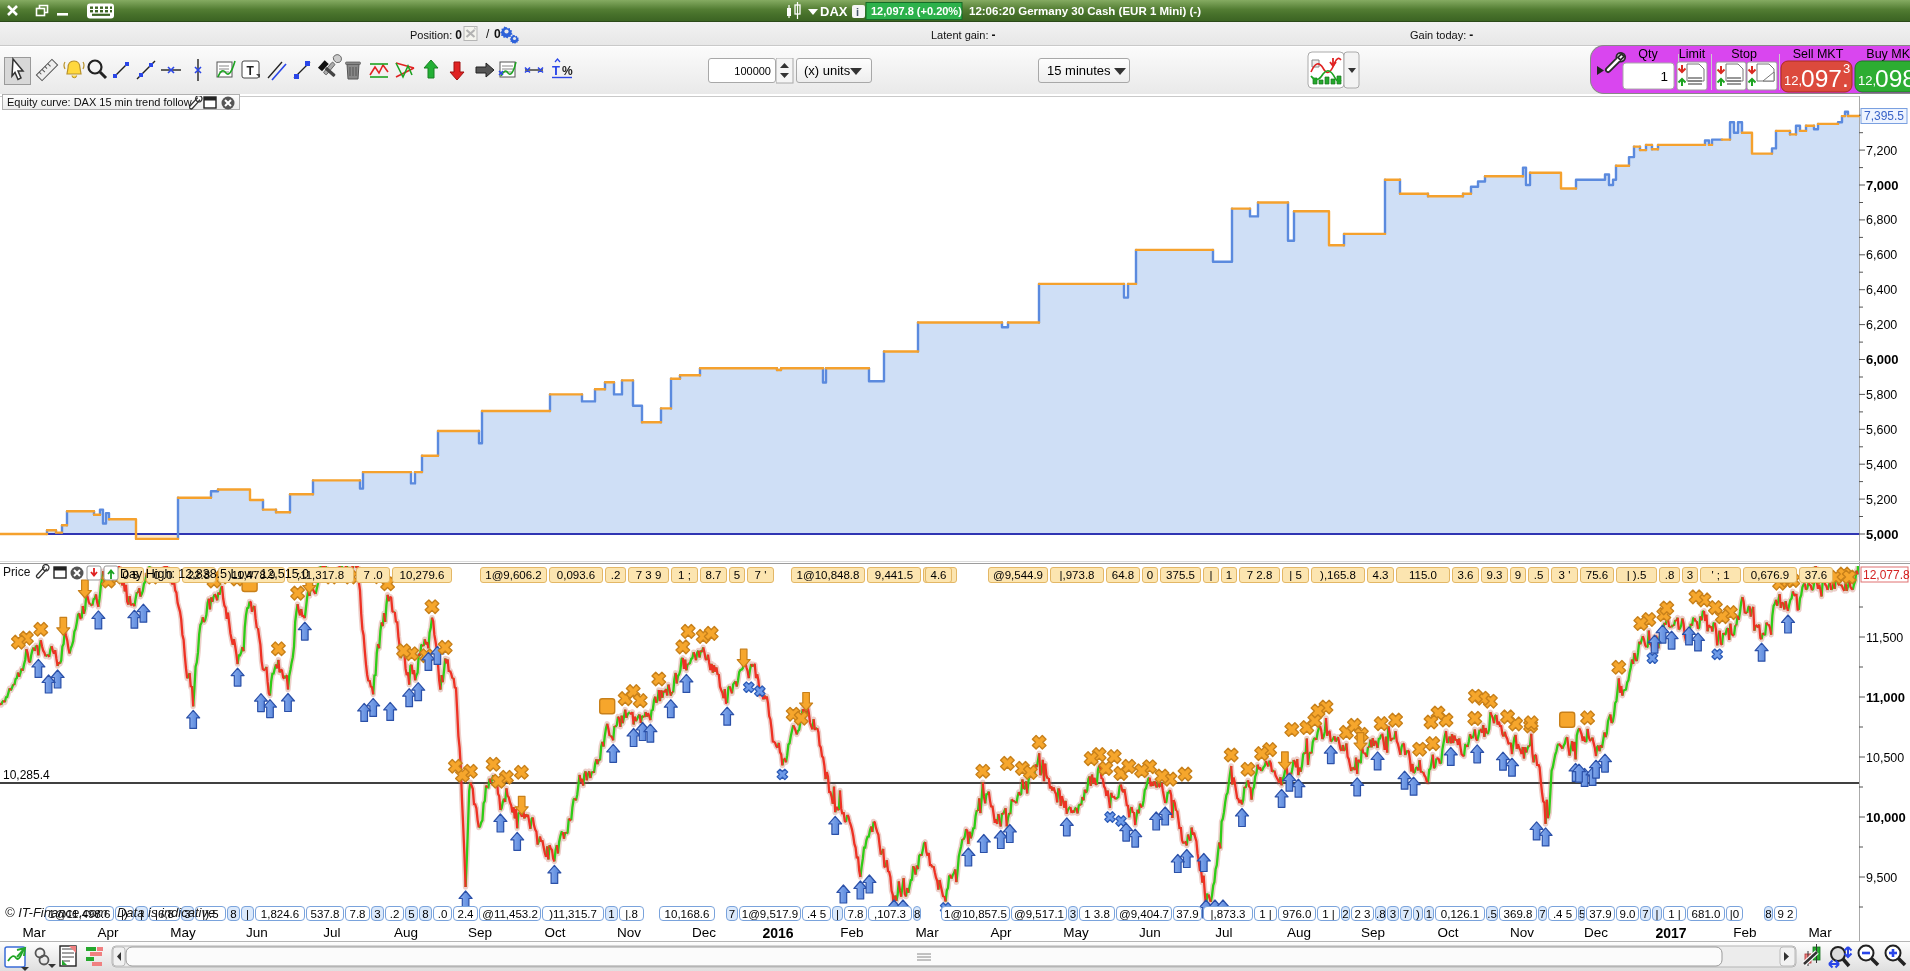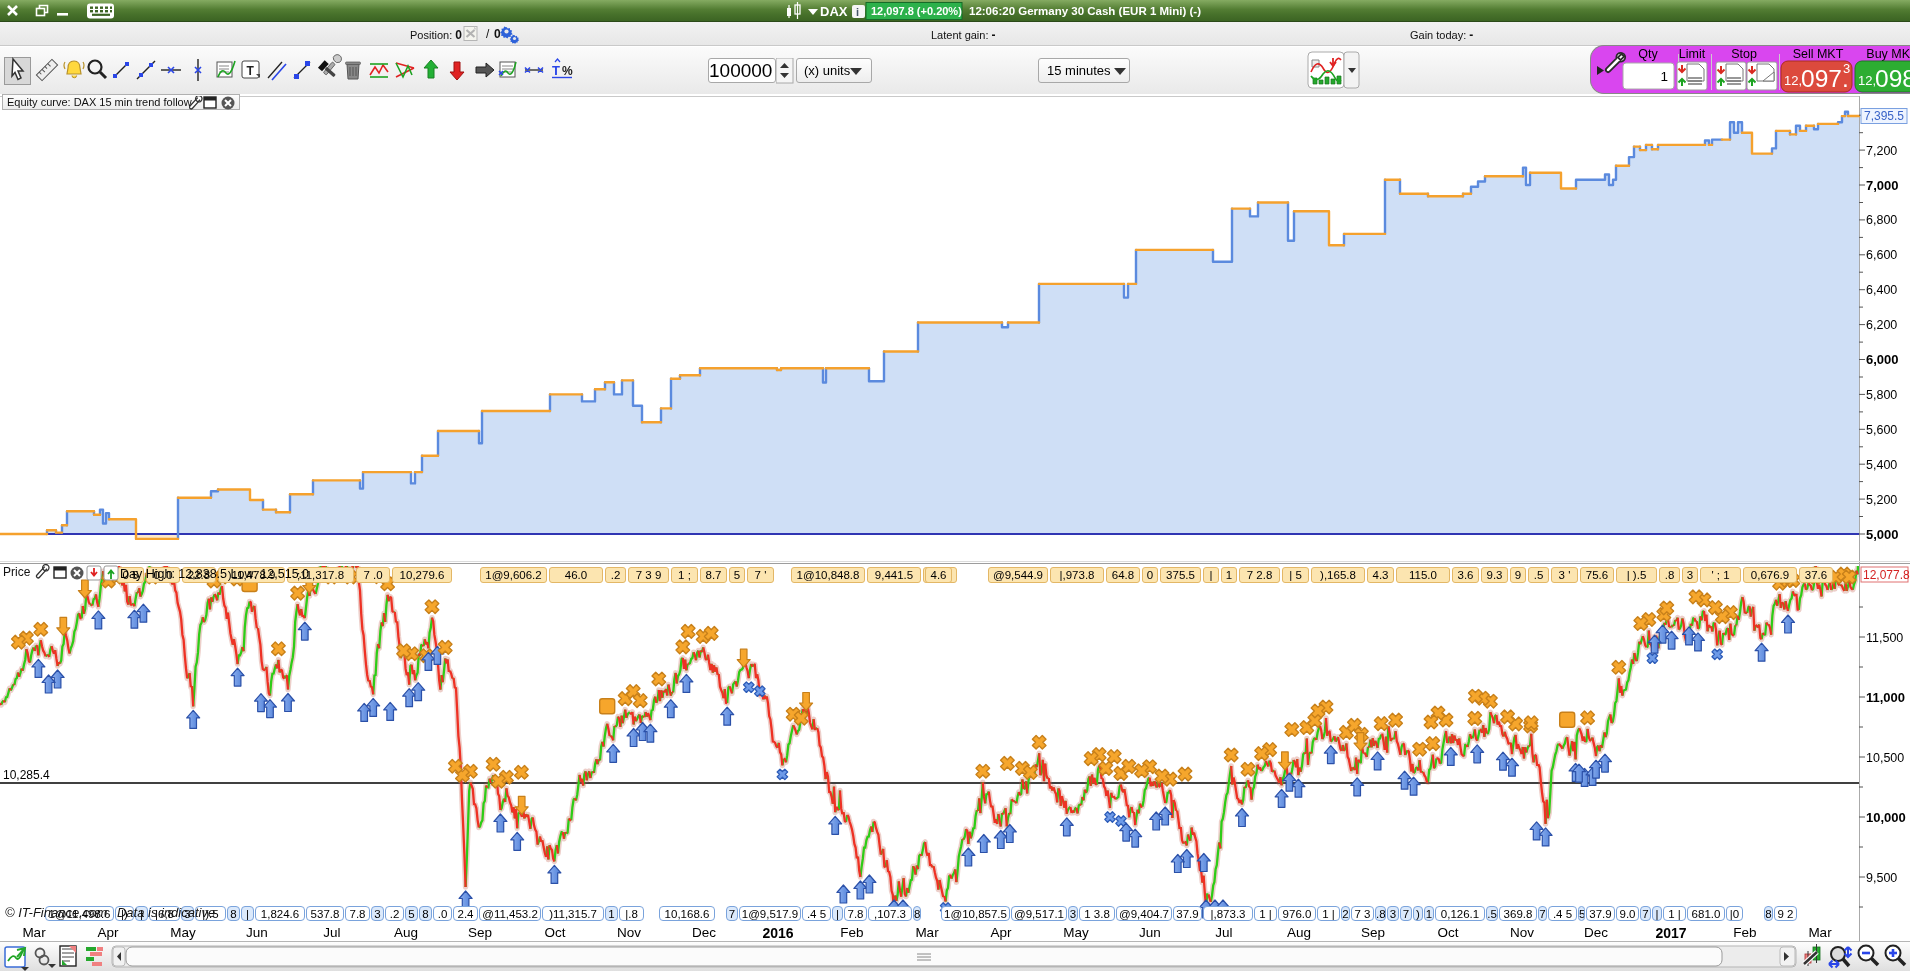--- a/index.html
+++ b/index.html
@@ -181,21 +181,21 @@
         <rect x="0" y="0" width="36" height="36" rx="4" fill="#fff" stroke="#aaa"></rect>
         <rect x="36" y="0" width="15" height="36" rx="3" fill="#f3f3f3" stroke="#aaa"></rect>
         <path d="M40,16 l4,5 l4,-5 z" fill="#333"></path>
 <path d="M4,8 h7 v7 h-7 z" fill="#eee" stroke="#888"></path>
         <path d="M5,26 h4 v6 h-4 z M11,28 h4 v4 h-4 z M17,25 h4 v7 h-4 z M23,27 h4 v5 h-4 z M29,24 h4 v8 h-4 z" fill="#25a82d" stroke="#18761e" stroke-width="0.7"></path>
 <path d="M3,20 q6,-14 12,-4 q6,11 12,-6 q3,-6 6,-2" stroke="#e02222" stroke-width="1.6" fill="none"></path>
         <path d="M3,24 q6,8 12,-2 q6,-8 12,4 q3,5 6,2" stroke="#1da321" stroke-width="1.6" fill="none"></path>
 <path d="M25,6 l0,8 m-3,-4 l3,4 l3,-4" stroke="#e02222" stroke-width="1.8" fill="none"></path>
       </g>
 </svg>
-<div style="position:absolute;left:708px;top:11px;width:68px;height:25px;background:#fff;border:1px solid #a8a8a8;border-radius:3px;font-size:19px;text-align:right;line-height:24px;padding-right:4px">100000</div>
+<div style="position:absolute;left:708px;top:11px;width:68px;height:25px;background:#fff;border:1px solid #a8a8a8;border-radius:3px;font-size:11px;text-align:right;line-height:24px;padding-right:4px">100000</div>
 <svg width="24" height="26" style="position:absolute;left:776px;top:11px">
       <rect x="0" y="0" width="17" height="25" fill="#f5f5f5" stroke="#a8a8a8"></rect>
       <path d="M4,10 l4.5,-5 l4.5,5 z M4,15 l4.5,5 l4.5,-5 z" fill="#333"></path>
     </svg>
 <div style="position:absolute;left:796px;top:11px;width:76px;height:25px;background:linear-gradient(#fefefe,#ededed);border:1px solid #a8a8a8;border-radius:3px;font-size:13px;line-height:24px;padding-left:7px">(x) units</div>
 <svg width="26" height="25" style="position:absolute;left:843px;top:11px">
       <path d="M7,10 l6,7 l6,-7 z" fill="#333"></path>
     </svg>
 <div style="position:absolute;left:1038px;top:11px;width:92px;height:25px;background:linear-gradient(#fefefe,#ededed);border:1px solid #a8a8a8;border-radius:3px;font-size:13px;line-height:24px;padding-left:8px">15 minutes</div>
 <svg width="26" height="25" style="position:absolute;left:1107px;top:11px">
@@ -786,21 +786,21 @@
 <text x="1863" y="579" font-size="12" fill="#d42222">12,077.8</text>
 </svg>
 <div class="chip o" style="left:117px;width:27px">0 5</div>
 <div class="chip o" style="left:146px;width:34px">0 .0</div>
 <div class="chip o" style="left:182px;width:34px">22.8</div>
 <div class="chip o" style="left:218px;width:67px">)11,478.9</div>
 <div class="chip o" style="left:287px;width:67px">;11,317.8</div>
 <div class="chip o" style="left:356px;width:34px">7 .0</div>
 <div class="chip o" style="left:392px;width:60px">10,279.6</div>
 <div class="chip o" style="left:480px;width:67px">1@9,606.2</div>
-<div class="chip o" style="left:549px;width:54px">46.0</div>
+<div class="chip o" style="left:549px;width:54px">0,093.6</div>
 <div class="chip o" style="left:605px;width:21px">.2</div>
 <div class="chip o" style="left:628px;width:41px">7 3 9</div>
 <div class="chip o" style="left:671px;width:27px">1 ;</div>
 <div class="chip o" style="left:700px;width:27px">8.7</div>
 <div class="chip o" style="left:729px;width:16px">5</div>
 <div class="chip o" style="left:747px;width:27px">7 '</div>
 <div class="chip o" style="left:791px;width:74px">1@10,848.8</div>
 <div class="chip o" style="left:867px;width:54px">9,441.5</div>
 <div class="chip o" style="left:923px;width:34px">4 .3</div>
 <div class="chip o" style="left:925px;width:27px">4.6</div>
@@ -861,21 +861,21 @@
 <div class="chip b" style="left:1011px;width:56px">@9,517.1</div>
 <div class="chip b" style="left:1068px;width:10px;background:#dbe9fb">3</div>
 <div class="chip b" style="left:1079px;width:36px">1 3.8</div>
 <div class="chip b" style="left:1116px;width:56px">@9,404.7</div>
 <div class="chip b" style="left:1173px;width:29px">37.9</div>
 <div class="chip b" style="left:1203px;width:50px">|,873.3</div>
 <div class="chip b" style="left:1254px;width:23px">1 |</div>
 <div class="chip b" style="left:1278px;width:38px">976.0</div>
 <div class="chip b" style="left:1317px;width:23px">1 |</div>
 <div class="chip b" style="left:1341px;width:9px;background:#dbe9fb">2</div>
-<div class="chip b" style="left:1351px;width:23px">7 3</div>
+<div class="chip b" style="left:1351px;width:23px">2 3</div>
 <div class="chip b" style="left:1375px;width:11px;background:#dbe9fb">.8</div>
 <div class="chip b" style="left:1387px;width:12px;background:#dbe9fb">3</div>
 <div class="chip b" style="left:1400px;width:12px;background:#dbe9fb">7</div>
 <div class="chip b" style="left:1413px;width:10px;background:#dbe9fb">)</div>
 <div class="chip b" style="left:1424px;width:10px;background:#dbe9fb">1</div>
 <div class="chip b" style="left:1435px;width:50px">0,126.1</div>
 <div class="chip b" style="left:1486px;width:12px;background:#dbe9fb">.5</div>
 <div class="chip b" style="left:1499px;width:38px">369.8</div>
 <div class="chip b" style="left:1538px;width:9px;background:#dbe9fb">7</div>
 <div class="chip b" style="left:1548px;width:29px">.4 5</div>

